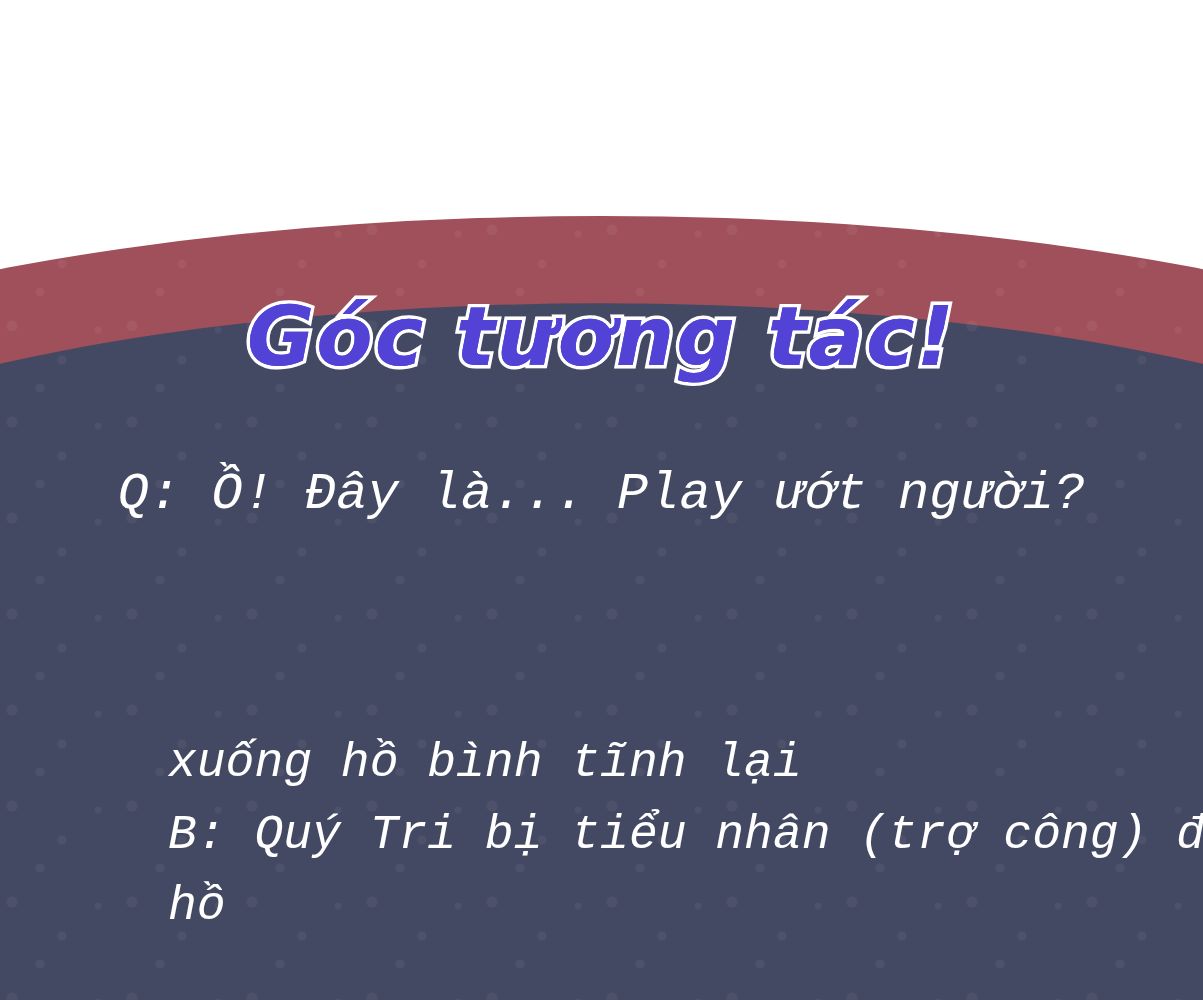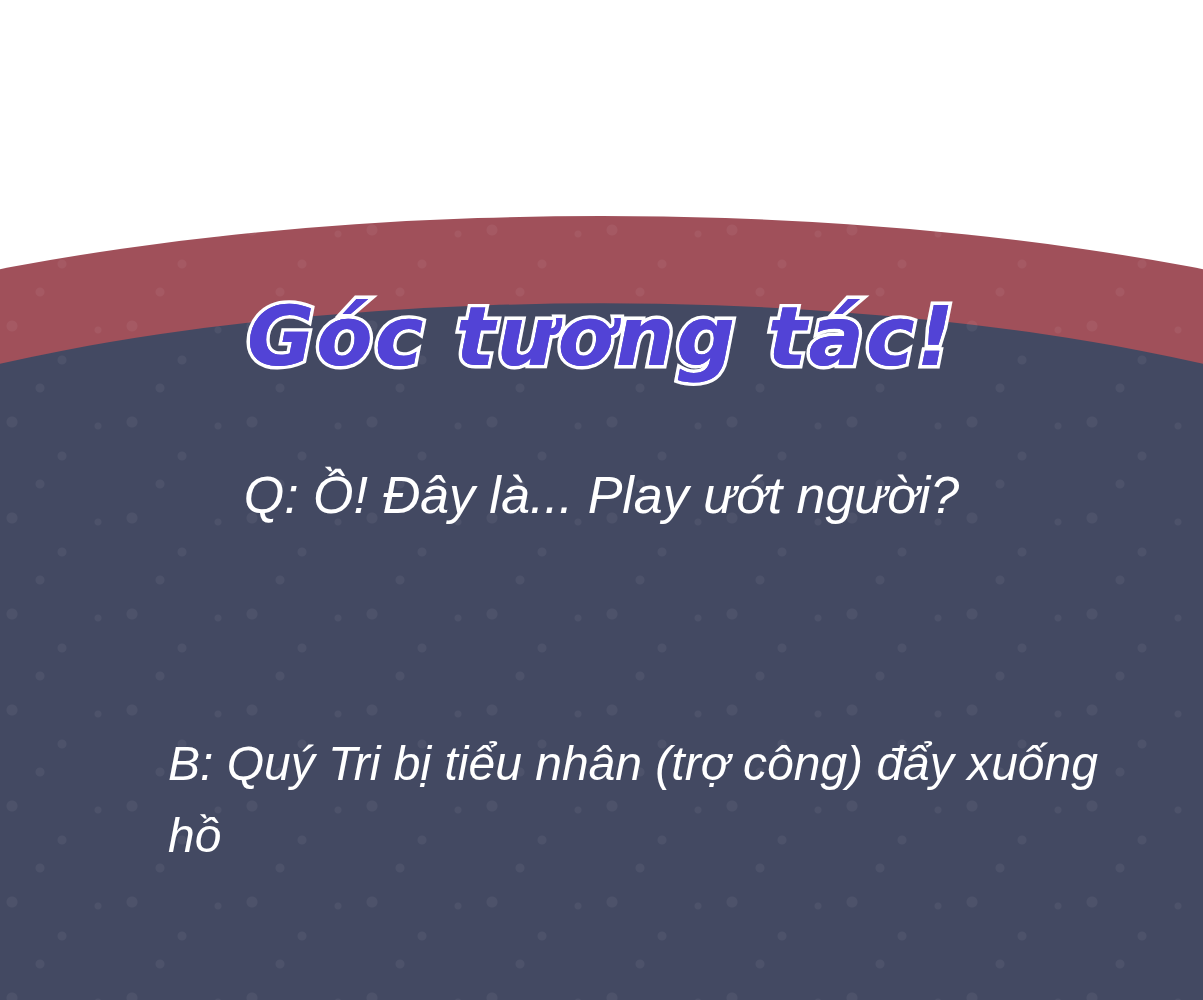--- a/index.html
+++ b/index.html
@@ -88,21 +88,21 @@
     font-size: 82px;
     line-height: 1.0;
     letter-spacing: 2px;
     color: #5243d6;
     pointer-events: none;
   }
 
   .qa-text {
     position: absolute;
     color: #fdfdfd;
-    font-family: Liberation Sans, sans-serif;
+    font-family: Liberation Mono, monospace;
     font-weight: normal;
     font-style: italic;
     white-space: nowrap;
   }
 
   .q-block {
     left: 0;
     top: 455px;
     width: 1203px;
     text-align: center;
@@ -138,18 +138,19 @@
     <div id="texture"></div>
 
     <div class="title" style="color: rgb(82, 67, 214); -webkit-text-stroke: 7px rgb(255, 255, 255);">Góc tương tác!</div>
     <div class="title-fill" style="color: rgb(82, 67, 214);">Góc tương tác!</div>
 
     <div class="qa-text q-block" style="color: rgb(255, 255, 255);">
       <span class="q-line">Q: Ồ! Đây là... Play ướt người?</span>
     </div>
 
     <div class="qa-text a-block" style="color: rgb(255, 255, 255);">
+      <span class="a-line">xuống hồ bình tĩnh lại</span>
       <span class="a-line">B: Quý Tri bị tiểu nhân (trợ công) đẩy xuống</span>
       <span class="a-line">hồ</span>
     </div>
 
   </div>
 </div>
 
 </body></html>

